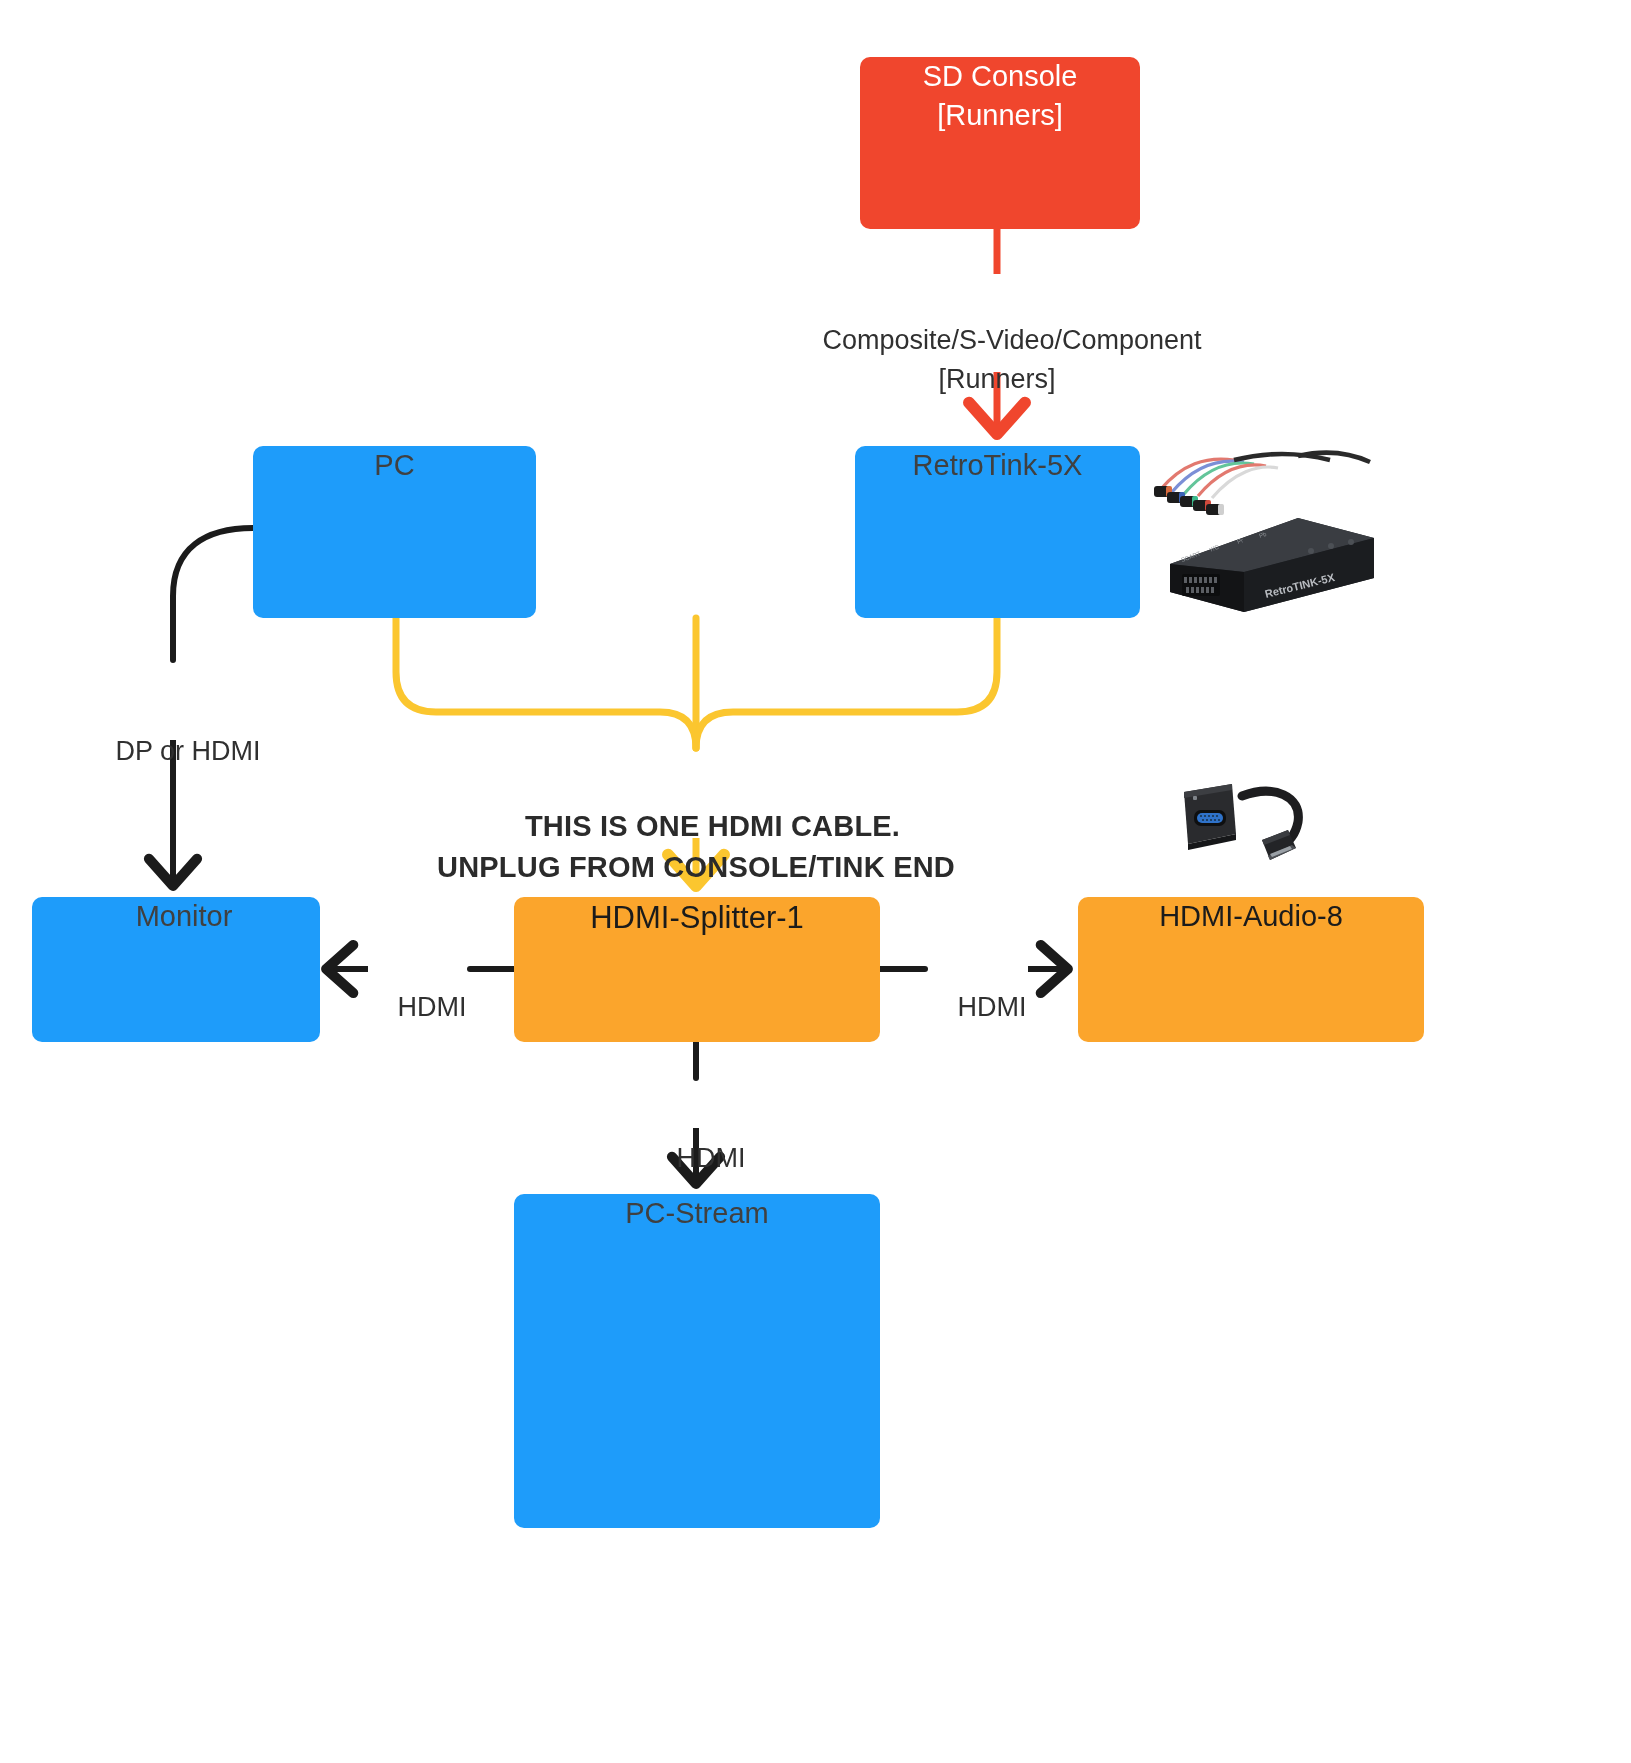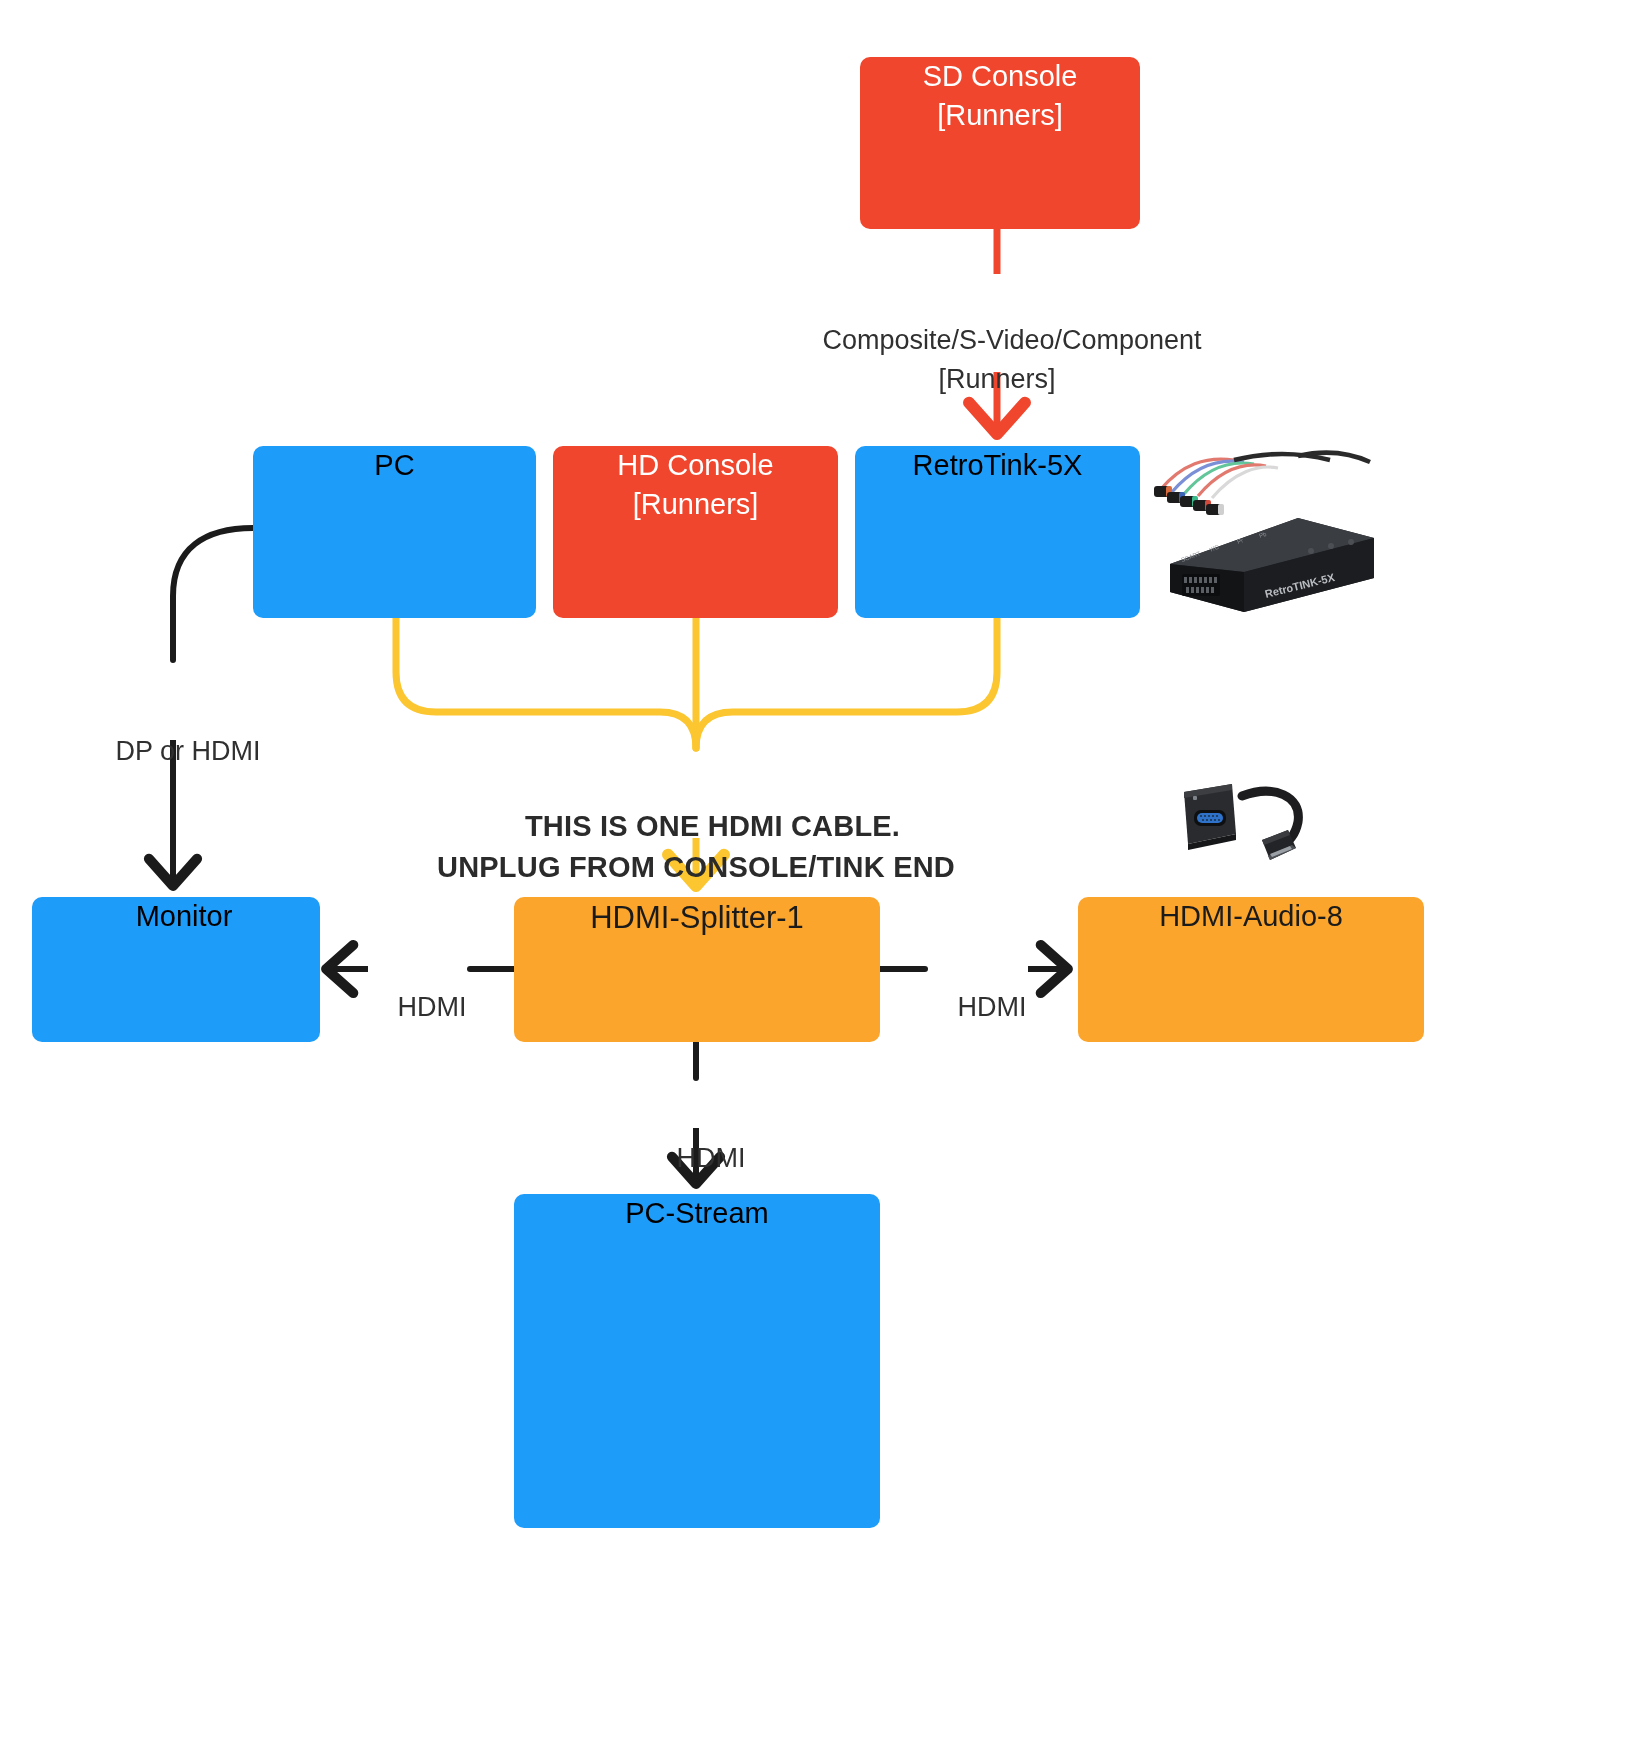--- a/index.html
+++ b/index.html
@@ -1,20 +1,20 @@
 <!DOCTYPE html>
 <html><head>
 <meta charset="utf-8">
 <style>
   html,body{margin:0;padding:0;background:#ffffff;}
   body{font-family:"Liberation Sans","DejaVu Sans",sans-serif;}
   #stage{position:relative;width:1631px;height:1763px;background:#fff;overflow:hidden;}
   .node{position:absolute;border-radius:10px;display:flex;justify-content:center;text-align:center;box-sizing:border-box;line-height:1.35;}
   .node .lbl{display:block;width:100%;}
-  .node.blue{background:#1E9CFA;color:#000000;}
+  .node.blue{background:#1E9CFA;color:#404040;}
   .node.red{background:#F0462D;color:#ffffff;}
   .node.orange{background:#FBA52C;color:#1b1b1b;}
   .txt{position:absolute;color:#303030;text-align:center;white-space:pre;line-height:1.42;}
   .txt.bold{font-weight:bold;color:#2b2b2b;letter-spacing:.2px;}
   svg.edges{position:absolute;left:0;top:0;width:1631px;height:1763px;overflow:visible;}
   .photo{position:absolute;}
 </style>
 </head>
 <body>
 
@@ -68,24 +68,20 @@
 
   <div class="node red" style="left:860px;top:57px;width:280px;height:172px;font-size:29px;">
     <span class="lbl">SD Console
 [Runners]</span>
   </div>
 
   <div class="node blue" style="left:253px;top:446px;width:283px;height:172px;font-size:29px;">
     <span class="lbl">PC</span>
   </div>
 
-  <div class="node red" style="left:553px;top:446px;width:285px;height:172px;font-size:29px;">
-    <span class="lbl">HD Console
-[Runners]</span>
-  </div>
 
   <div class="node blue" style="left:855px;top:446px;width:285px;height:172px;font-size:29px;">
     <span class="lbl">RetroTink-5X</span>
   </div>
 
   <div class="node blue" style="left:32px;top:897px;width:288px;height:145px;font-size:29px;padding-left:16px;">
     <span class="lbl">Monitor</span>
   </div>
 
   <div class="node orange" style="left:514px;top:897px;width:366px;height:145px;font-size:31px;">

